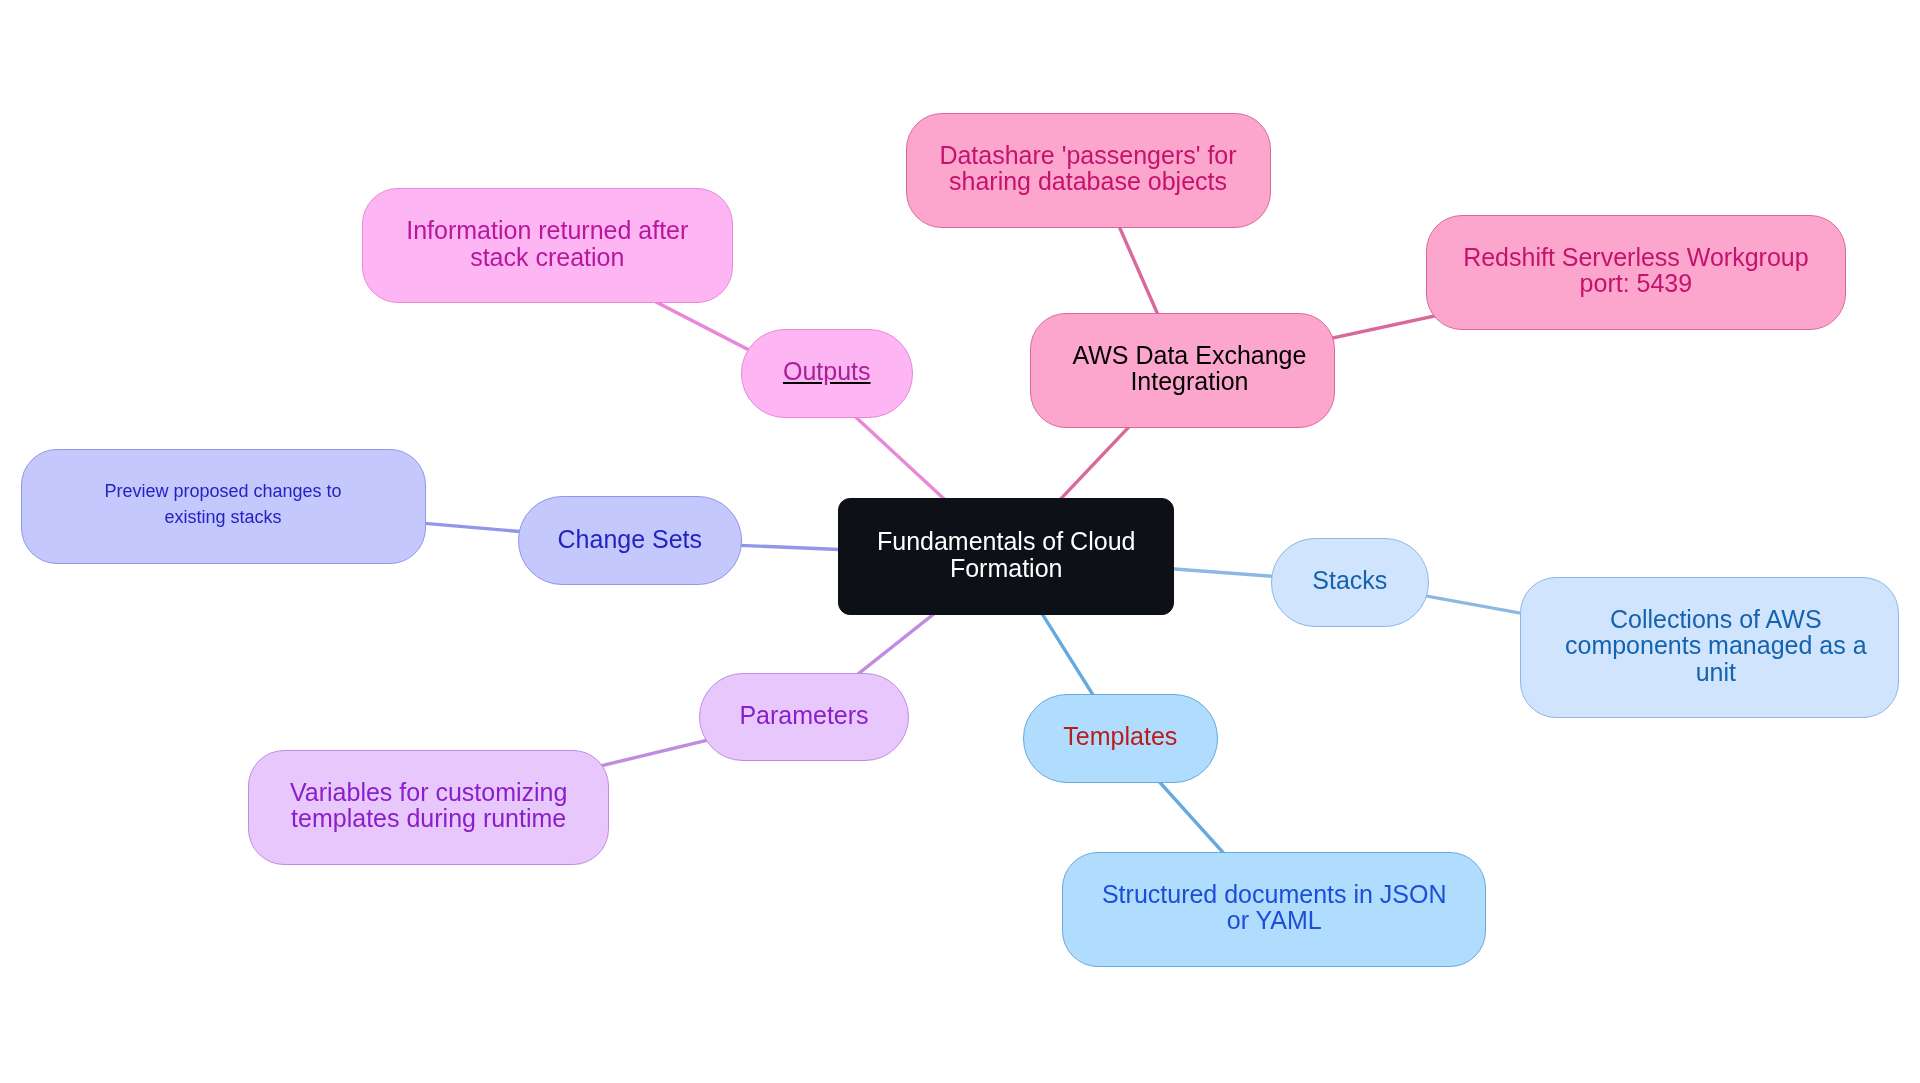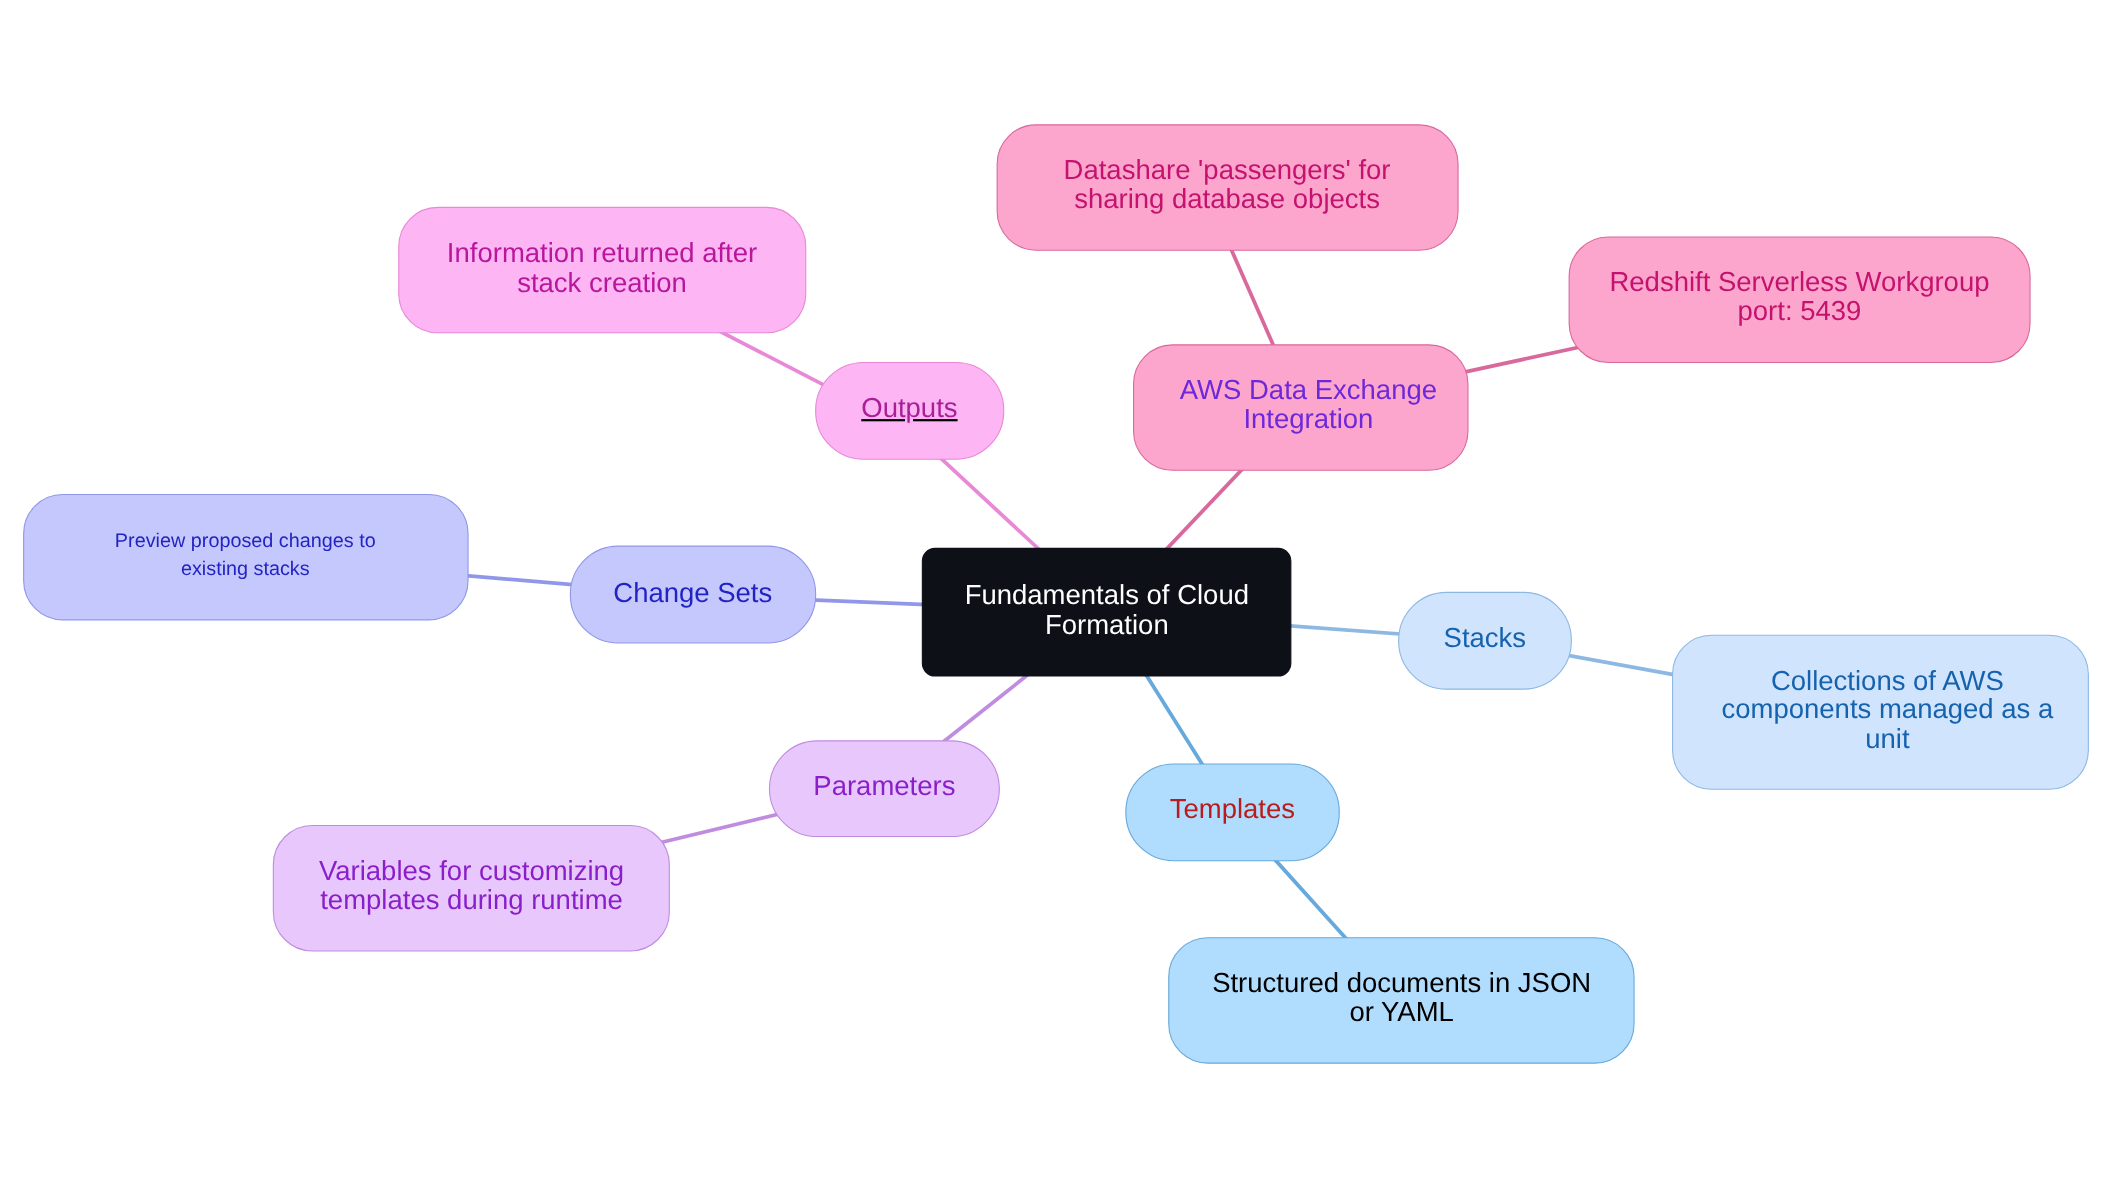--- a/index.html
+++ b/index.html
@@ -35,24 +35,24 @@
 Formation</span>
     </div>
     <div class="node" style="left: 740.8px; top: 329px; width: 171.9px; height: 88.8px; background: rgb(253, 181, 243); border-color: rgb(232, 136, 215); border-radius: 44px; text-decoration: underline;">
       <span class="lbl" style="color: rgb(168, 31, 150); font-size: 25px;">Outputs</span>
     </div>
     <div class="node" style="left: 361.6px; top: 188.2px; width: 371.4px; height: 115.1px; background: rgb(253, 181, 243); border-color: rgb(232, 136, 215); border-radius: 36px;">
       <span class="lbl" style="color: rgb(184, 23, 155); font-size: 25px;">Information returned after
 stack creation</span>
     </div>
     <div class="node" style="left: 1029.5px; top: 312.6px; width: 305.9px; height: 115.7px; background: rgb(253, 166, 205); border-color: rgb(217, 104, 156); border-radius: 36px;">
-      <span class="lbl" style="color: #6d28d9; font-size: 25px; margin-left: 14px;">AWS Data Exchange
+      <span class="lbl" style="color: #000000; font-size: 25px; margin-left: 14px;">AWS Data Exchange
 Integration</span>
     </div>
-    <div class="node" style="left: 905.5px; top: 112.5px; width: 420px; height: 115.2px; background: rgb(253, 166, 205); border-color: rgb(217, 104, 156); border-radius: 36px; justify-content: center;">
+    <div class="node" style="left: 905.5px; top: 112.5px; width: 365px; height: 115.2px; background: rgb(253, 166, 205); border-color: rgb(217, 104, 156); border-radius: 36px; justify-content: center;">
       <span class="lbl" style="color: rgb(196, 18, 110); font-size: 25px;">Datashare 'passengers' for
 sharing database objects</span>
     </div>
     <div class="node" style="left: 1426.2px; top: 214.8px; width: 419.4px; height: 115.2px; background: rgb(253, 166, 205); border-color: rgb(217, 104, 156); border-radius: 36px;">
       <span class="lbl" style="color: rgb(196, 18, 110); font-size: 25px;">Redshift Serverless Workgroup
 port: 5439</span>
     </div>
     <div class="node" style="left: 518px; top: 496.4px; width: 223.6px; height: 88.8px; background: rgb(197, 200, 252); border-color: rgb(144, 150, 232); border-radius: 44px;">
       <span class="lbl" style="color: rgb(35, 35, 196); font-size: 25px;">Change Sets</span>
     </div>
@@ -65,21 +65,21 @@
     </div>
     <div class="node" style="left: 1520.2px; top: 576.9px; width: 379.2px; height: 141.4px; background: rgb(208, 228, 253); border-color: rgb(140, 184, 227); border-radius: 36px; padding-left: 12px;">
       <span class="lbl" style="color: rgb(21, 98, 174); font-size: 25px;">Collections of AWS
 components managed as a
 unit</span>
     </div>
     <div class="node" style="left: 1022.7px; top: 694.3px; width: 195.3px; height: 88.4px; background: rgb(176, 220, 253); border-color: rgb(102, 169, 221); border-radius: 44px;">
       <span class="lbl" style="color: #b91c1c; font-size: 25px; text-align: center;">Templates</span>
     </div>
     <div class="node" style="left: 1062.2px; top: 851.8px; width: 424.1px; height: 115.2px; background: rgb(176, 220, 253); border-color: rgb(102, 169, 221); border-radius: 36px;">
-      <span class="lbl" style="color: #000000; font-size: 25px;">Structured documents in JSON
+      <span class="lbl" style="color: #1d4ed8; font-size: 25px;">Structured documents in JSON
 or YAML</span>
     </div>
     <div class="node" style="left: 699.4px; top: 672.5px; width: 209.2px; height: 88.8px; background: rgb(232, 200, 252); border-color: rgb(192, 140, 224); border-radius: 44px;">
       <span class="lbl" style="color: rgb(138, 31, 201); font-size: 25px;">Parameters</span>
     </div>
     <div class="node" style="left: 248px; top: 749.7px; width: 361.4px; height: 115.3px; background: rgb(232, 200, 252); border-color: rgb(192, 140, 224); border-radius: 36px;">
       <span class="lbl" style="color: rgb(138, 31, 201); font-size: 25px;">Variables for customizing
 templates during runtime</span>
     </div>
 </div>

